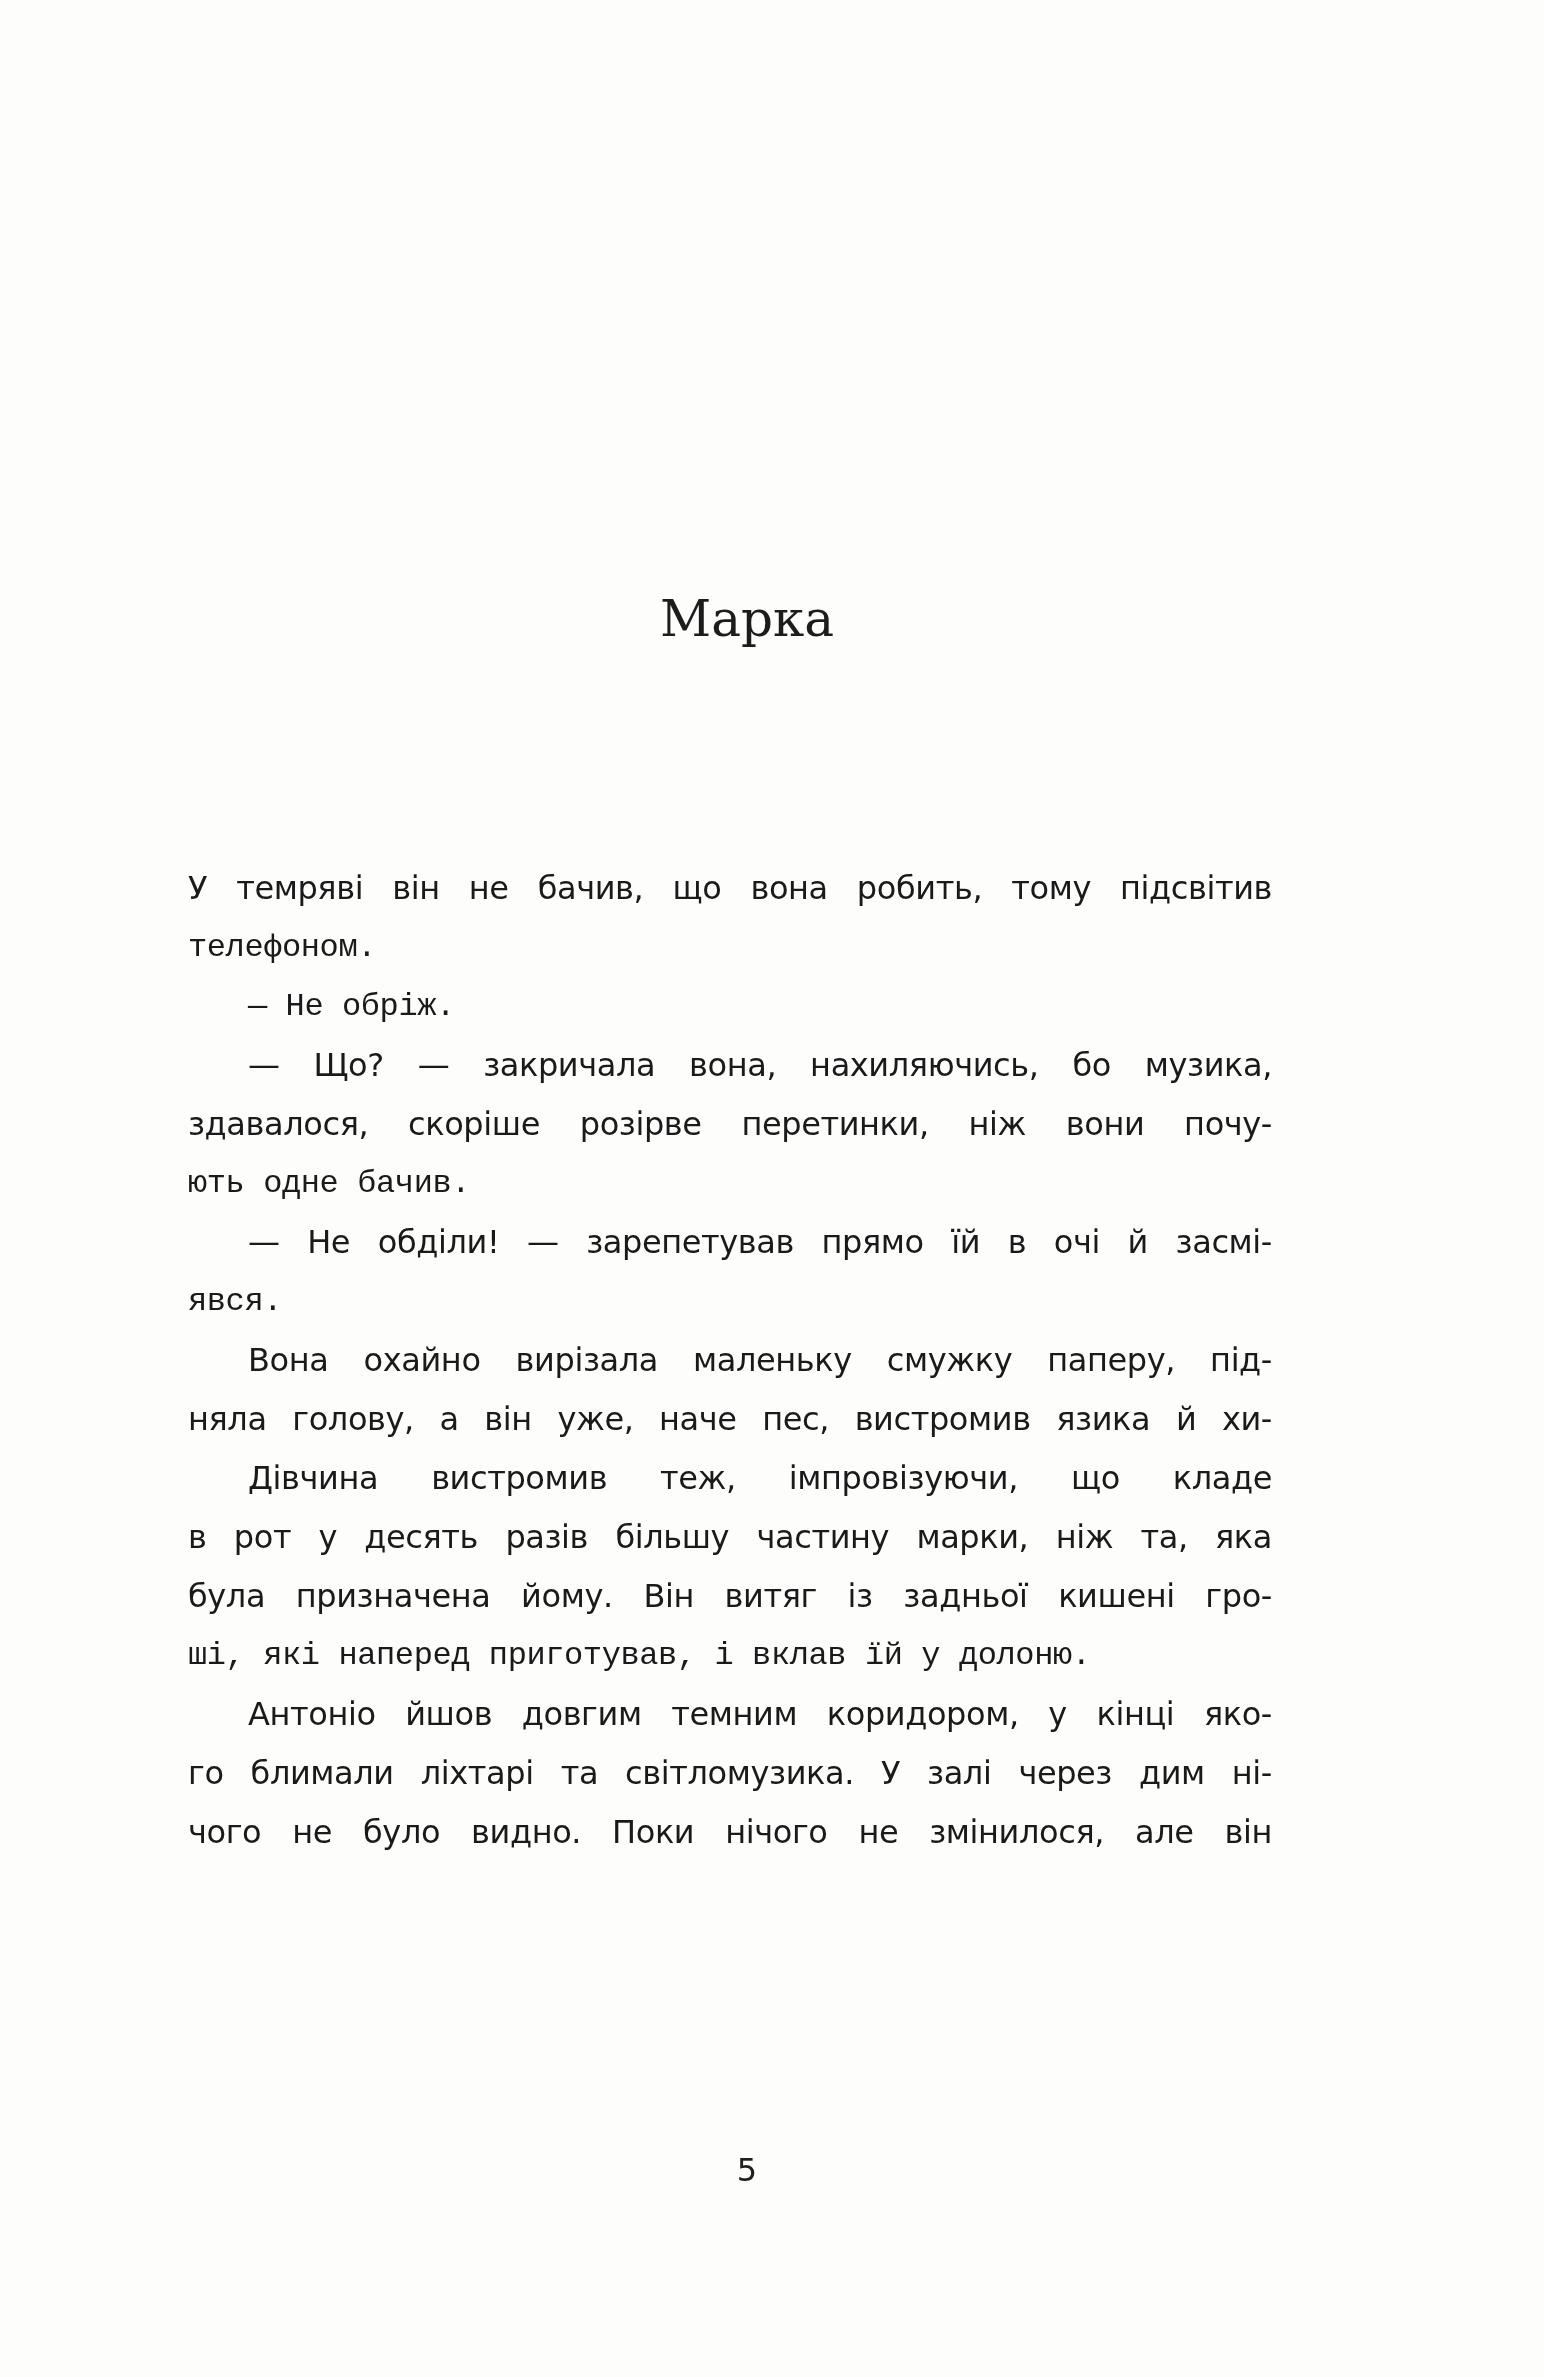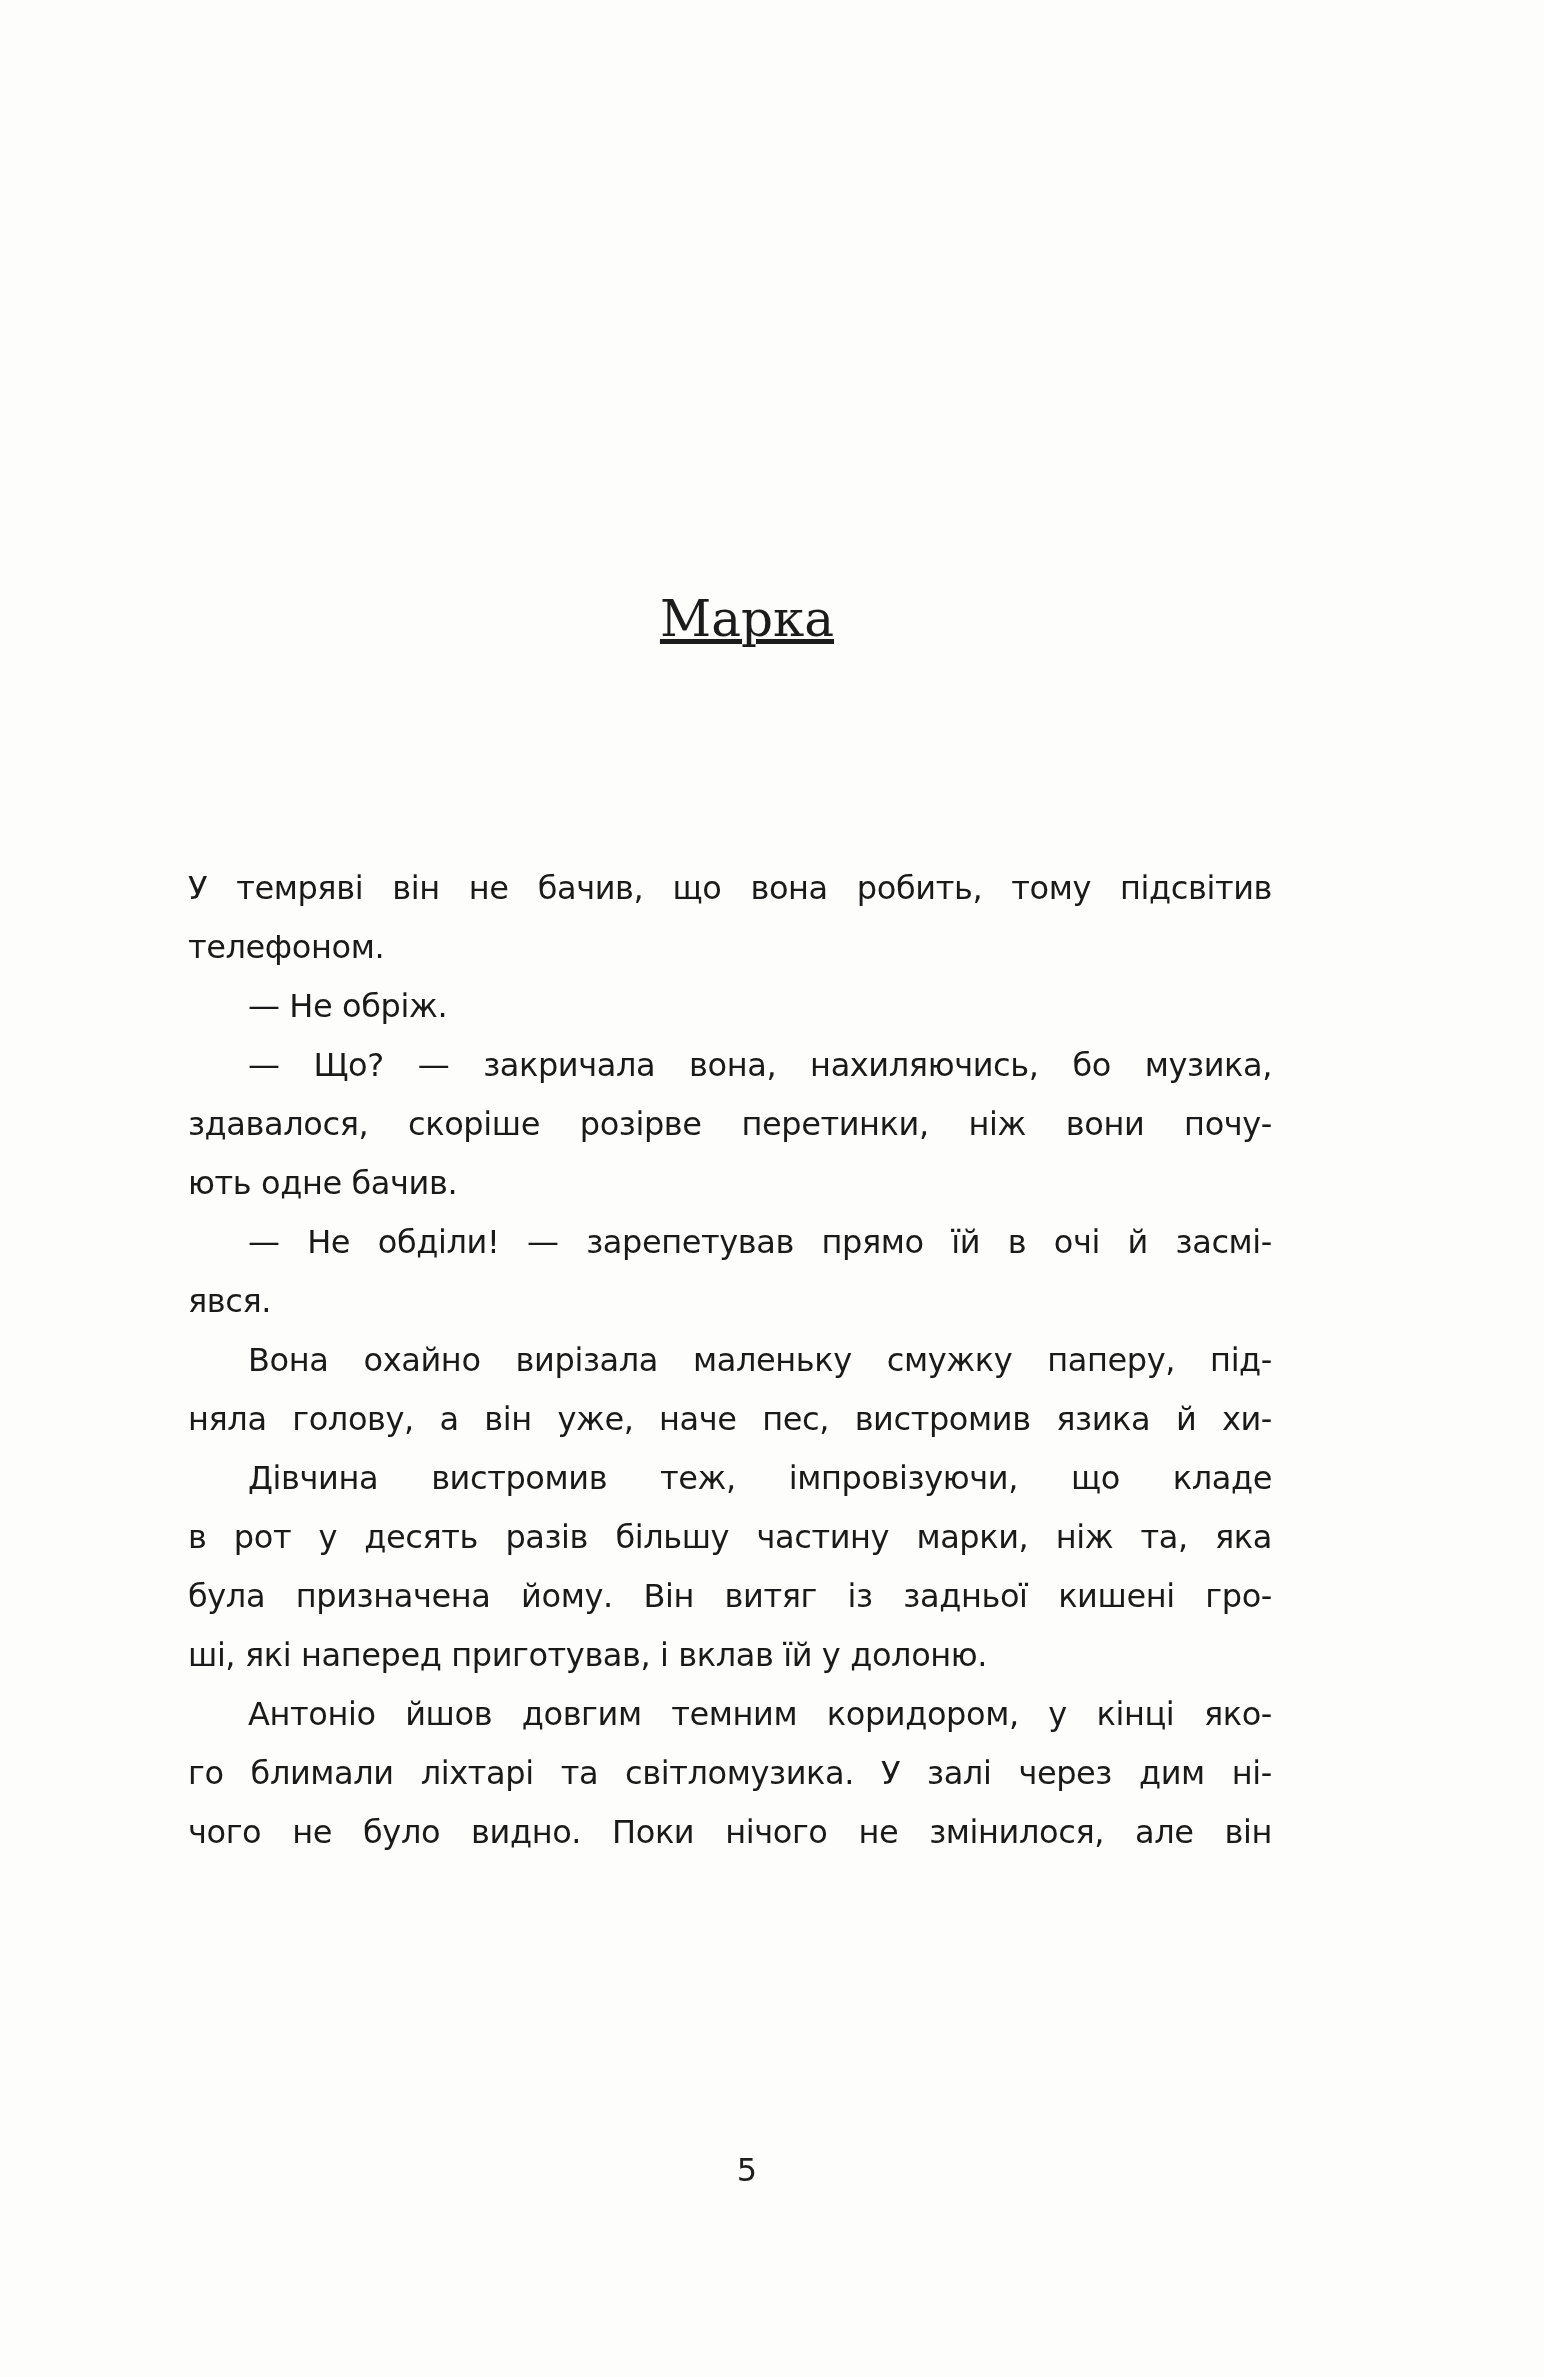--- a/index.html
+++ b/index.html
@@ -21,39 +21,39 @@
     top: 594px;
     left: 205px;
     width: 1084px;
     text-align: center;
     font-family: "DejaVu Serif", serif;
     font-weight: normal;
     font-size: 50px;
     line-height: 1;
     color: #1c1c1c;
     margin: 0;
-    text-decoration: underline;
   }
   .text-block {
     position: absolute;
     top: 859px;
     left: 188px;
     width: 1084px;
   }
   .line {
     font-size: 32px;
     letter-spacing: -0.4px;
     line-height: 59px;
     height: 59px;
     text-align: justify;
     text-align-last: justify;
     color: #1a1a1a;
   }
   .line.last {
     text-align-last: left;
+    font-family: Liberation Mono, monospace;
   }
   .line.indent {
     text-indent: 60px;
   }
   .page-number {
     position: absolute;
     top: 2141px;
     left: 205px;
     width: 1084px;
     text-align: center;

